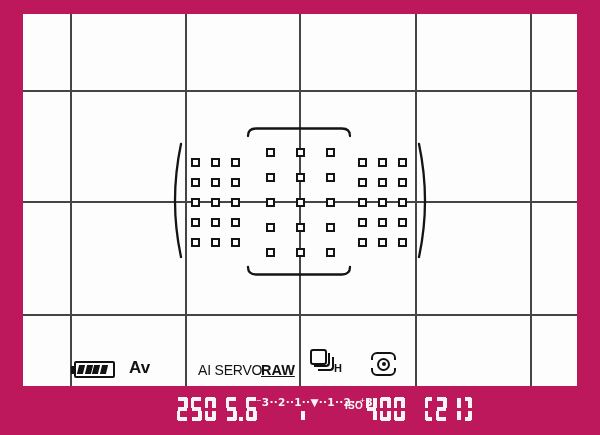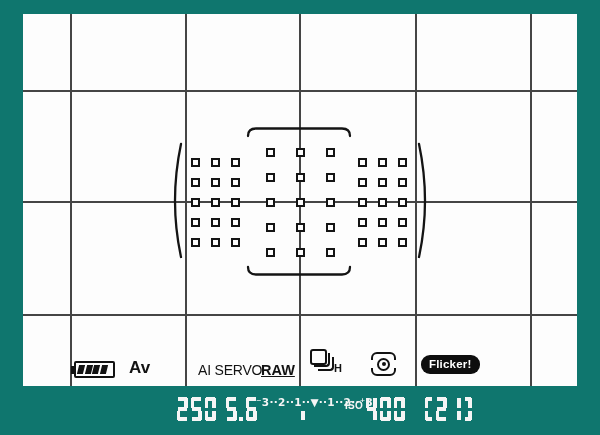--- a/index.html
+++ b/index.html
@@ -1,17 +1,17 @@
 <!DOCTYPE html>
 <html><head>
 <meta charset="utf-8">
 <style>
   html,body{margin:0;padding:0;}
   body{font-family:"Liberation Sans", sans-serif;}
-  .frame{position:relative;width:600px;height:435px;background:#0f766e;overflow:hidden;}
+  .frame{position:relative;width:600px;height:435px;background:#be185d;overflow:hidden;}
   .screen{position:absolute;left:23px;top:14px;width:554px;height:372px;background:#fdfdfd;}
 
   
   .vline{position:absolute;top:0;bottom:0;width:1.5px;background:#454545;}
   .hline{position:absolute;left:0;right:0;height:1.5px;background:#454545;}
   .v1{left:47px}.v2{left:162px}.v3{left:276px}.v4{left:392px}.v5{left:507px}
   .h1{top:76px}.h2{top:187px}.h3{top:300px}
 
   
   .af-layer{position:absolute;inset:0;}
@@ -157,21 +157,20 @@
       <div class="drive-l3"></div>
       <div class="drive-h ink">H</div>
     </div>
     <div class="status-item meter-icon">
       <div class="meter-box"></div>
       <div class="meter-gap gl"></div>
       <div class="meter-gap gr"></div>
       <div class="meter-ring"></div>
       <div class="meter-dot"></div>
     </div>
-    <div class="status-item flicker">Flicker!</div>
   </div>
 
   <div class="seg-str p-shutter">
       <div class="sd">
         <div class="sg s-a"></div>
         <div class="sg s-b"></div>
         <div class="sg s-g"></div>
         <div class="sg s-e"></div>
         <div class="sg s-d"></div>
       </div>

